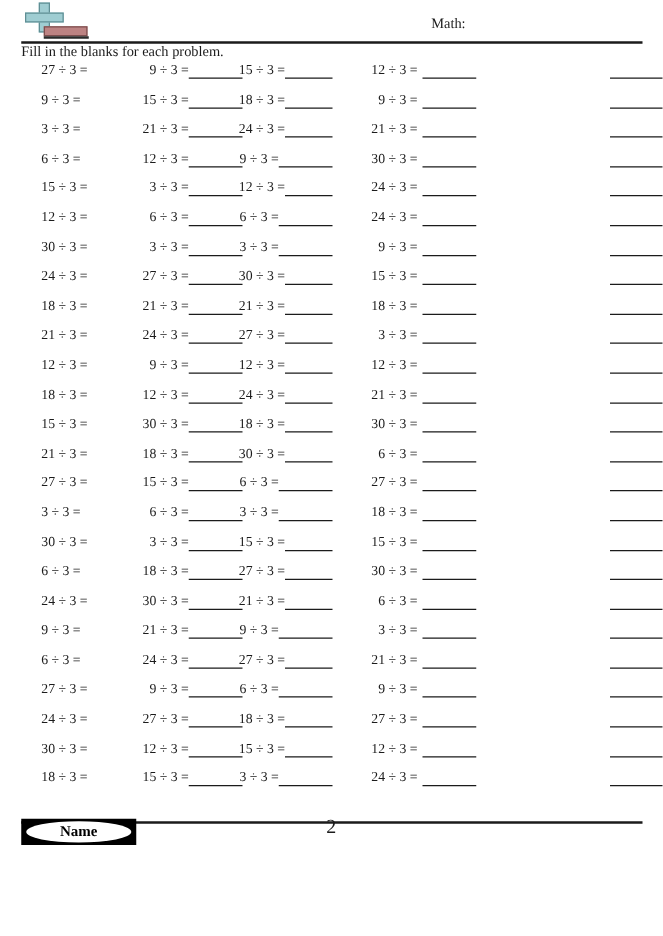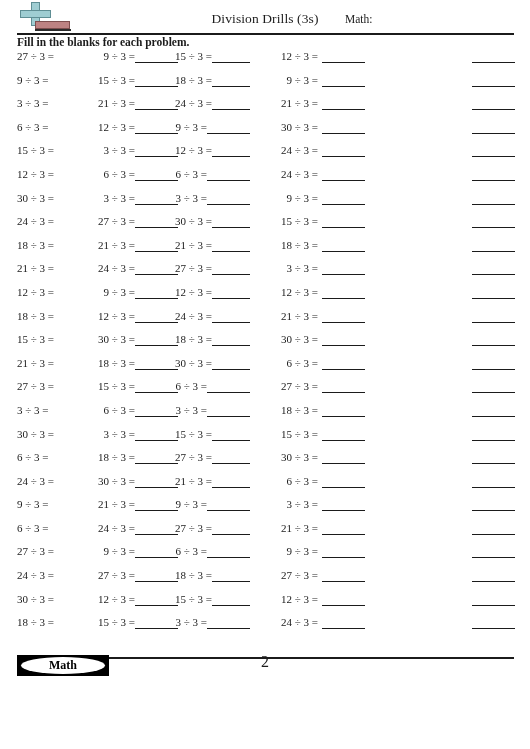--- a/index.html
+++ b/index.html
@@ -81,27 +81,27 @@
     top: 33px;
     width: 497px;
     height: 2px;
     background: #1b1b1b;
   }
   .instructions {
     position: absolute;
     left: 17px;
     top: 36px;
     font-size: 11.5px;
-    font-weight: bold;
+    font-weight: normal;
   }
 
   
   .grid {
     position: absolute;
-    left: 0;
+    left: 16px;
     top: 50px;
     width: 430px;
   }
   .row {
     position: relative;
     height: 23.6px;
   }
   .cell {
     position: absolute;
     top: 0;
@@ -186,21 +186,20 @@
 
 <div class="header">
 
   <div class="logo">
     <div class="cross-v"></div>
     <div class="cross-h"></div>
     <div class="bar"></div>
     <div class="bar-shadow"></div>
   </div>
 
-  <div class="title">Division Drills (3s)</div>
 
   <div class="name-label">Math:</div>
 
   <div class="header-rule"></div>
 </div>
 
 <div class="instructions">Fill in the blanks for each problem.</div>
 
 <div class="grid" id="problem-grid">
     <div class="row">
@@ -727,16 +726,16 @@
       <div class="cell c4">
         <span class="blank-only"></span>
       </div>
     </div>
   </div>
 
 <div class="footer-rule"></div>
 
 <div class="badge">
   <div class="ellipse"></div>
-  <div class="badge-text">Math</div>
+  <div class="badge-text">Name</div>
 </div>
 
 <div class="page-number">2</div>
 
 </body></html>

